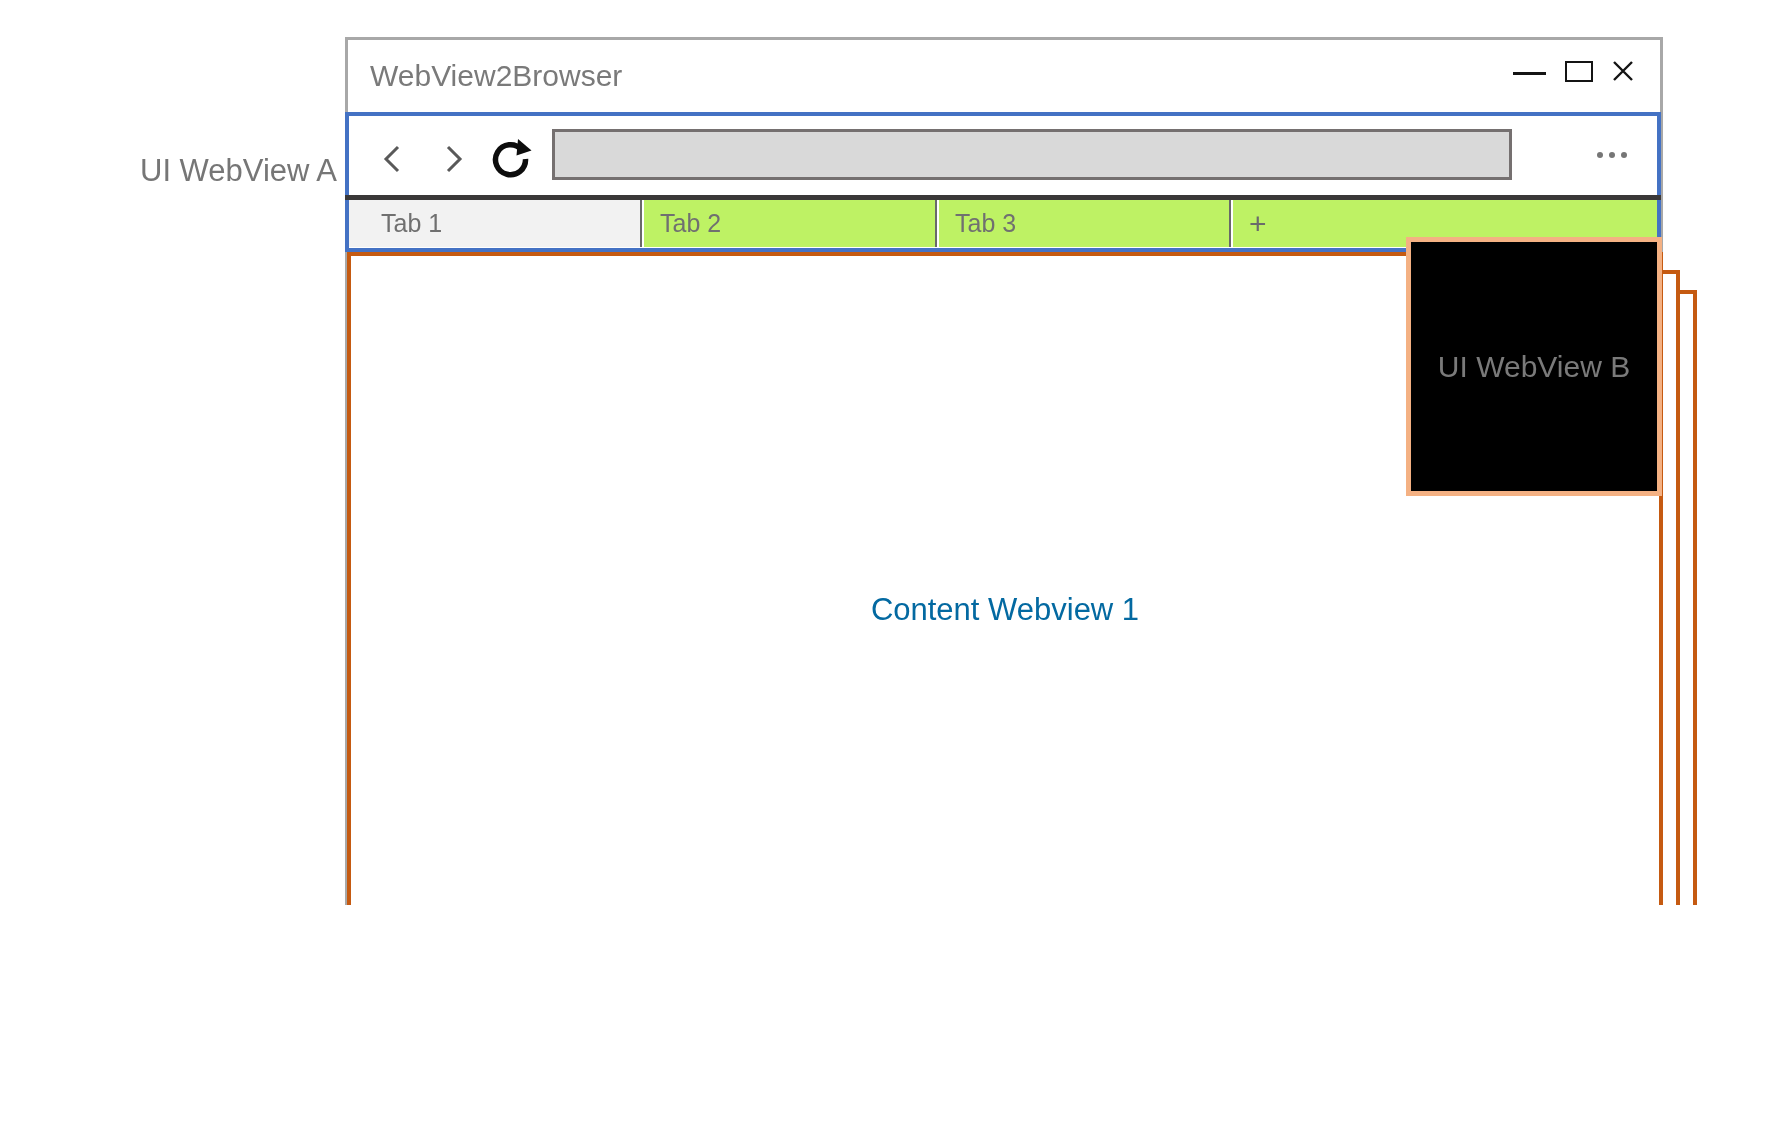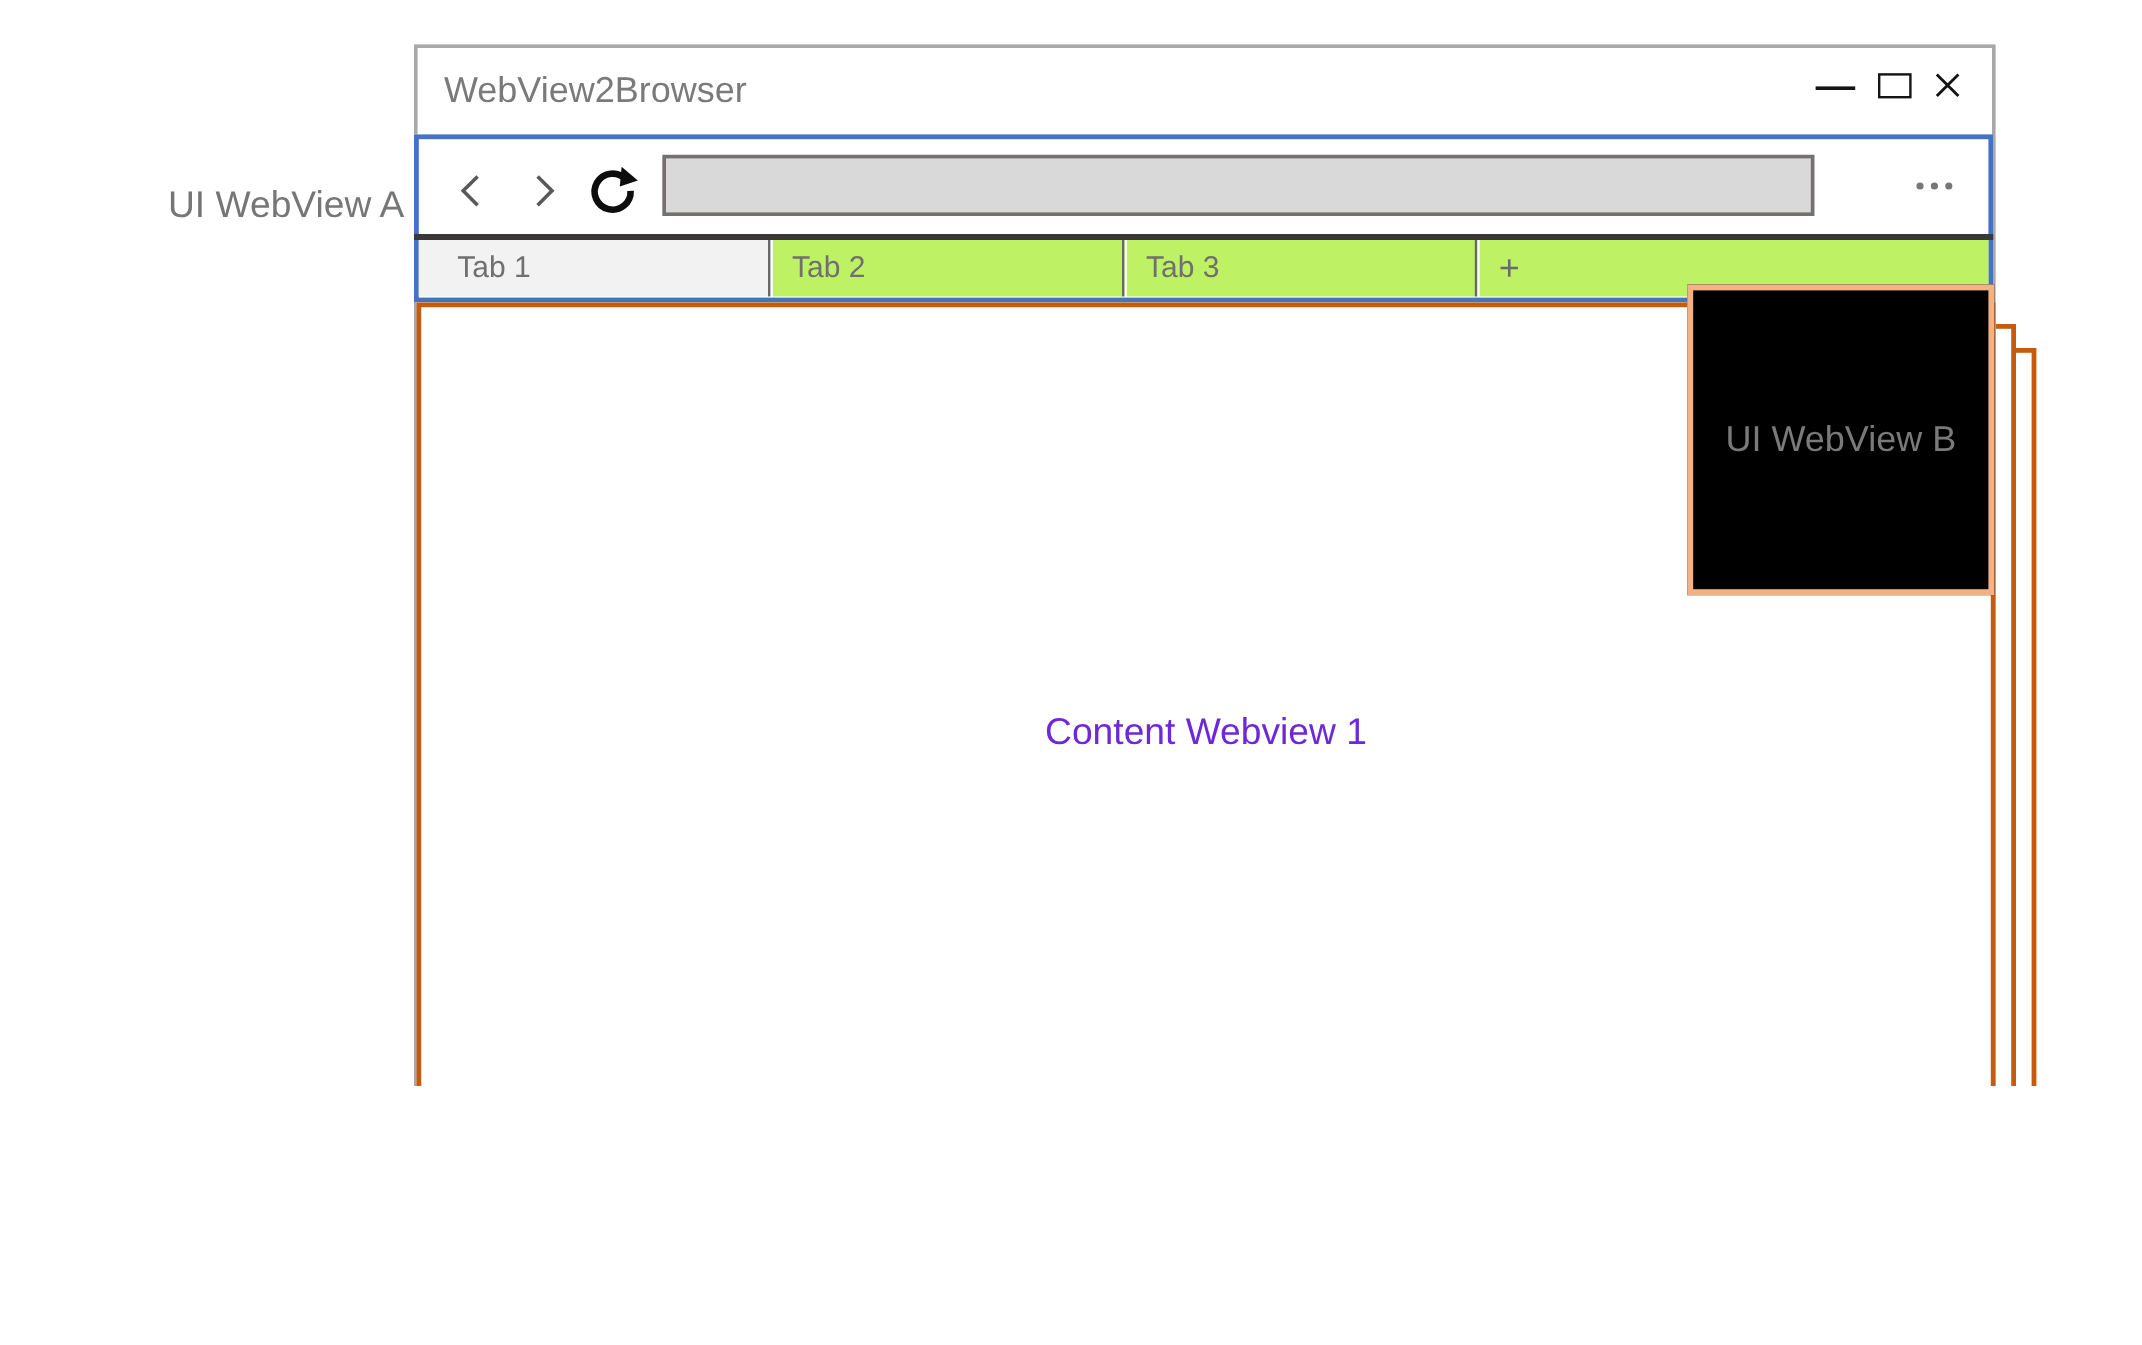--- a/index.html
+++ b/index.html
@@ -37,21 +37,21 @@
     background:#bef264;border-right:2px solid #696969;white-space:nowrap;}
   .tab.active{background:#F2F2F2;padding-left:32px;}
   .tab1{left:349px;width:293px;}
   .tab2{left:644px;width:293px;}
   .tab3{left:939px;width:292px;}
   .tab-plus{left:1233px;width:424px;border-right:none;font-size:30px;color:#6b6b6b;}
 
   
   .wv1{left:347px;top:252px;width:1316px;height:715px;border:4px solid #C55A11;background:#ffffff;
     display:flex;align-items:center;justify-content:center;}
-  .content-label{font-size:31px;color:#6d28d9;}
+  .content-label{font-size:31px;color:#0369a1;}
 
   
   .box-b{left:1406px;top:197px;width:256px;height:259px;border:5px solid #F4B183;background:#000000;
     display:flex;align-items:center;justify-content:center;margin-top:40px;}
   .box-b-label{font-size:30px;color:#7a7a7a;white-space:nowrap;}
 
   
   .label-a{left:115px;top:153px;font-size:31px;color:#767676;white-space:nowrap;margin-left:25px;}
   .hidden-label{left:77px;top:985px;font-size:31px;color:#767676;line-height:44px;white-space:nowrap;}
   .brace{left:300px;top:958px;width:84px;height:98px;display:flex;align-items:center;justify-content:center;

